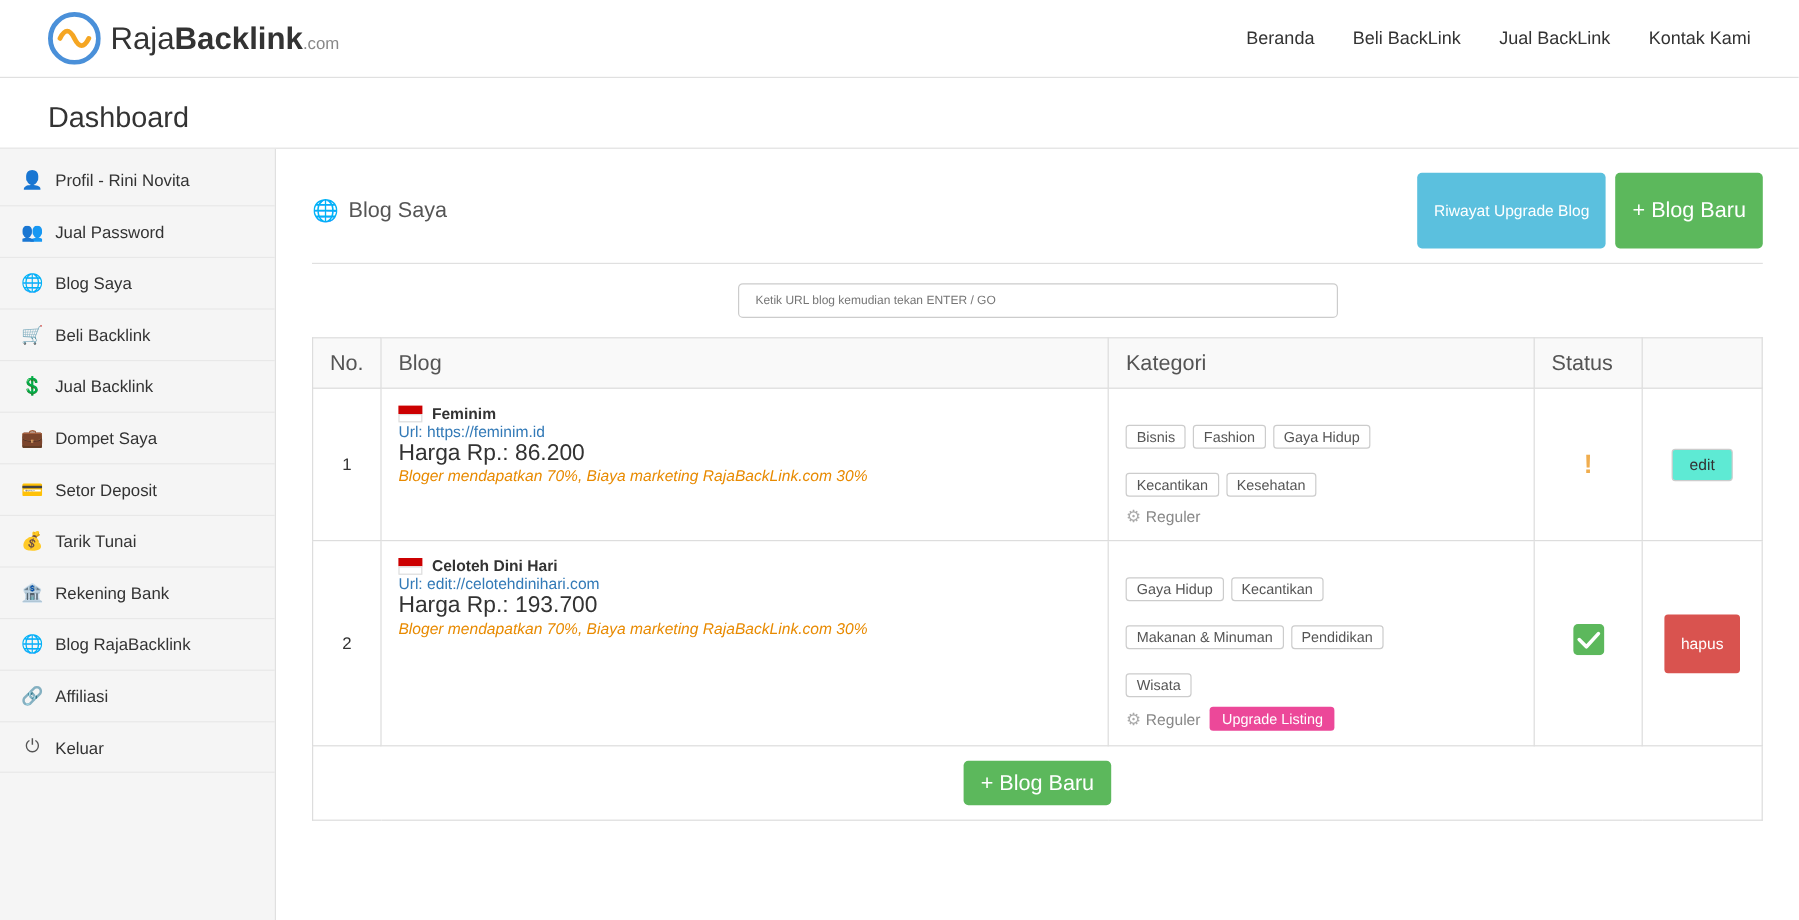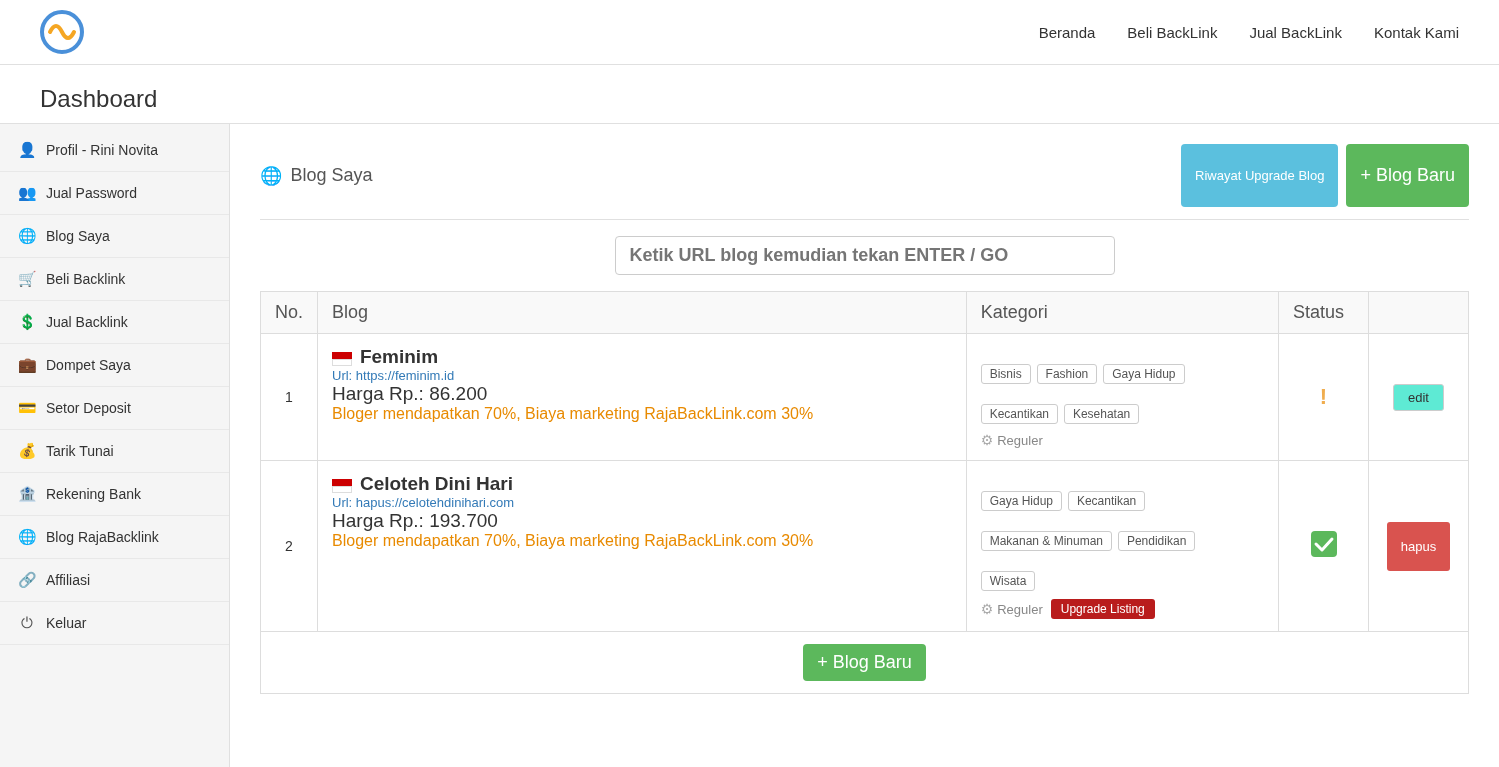--- a/index.html
+++ b/index.html
@@ -128,23 +128,22 @@
     .search-bar {
       display: flex;
       justify-content: center;
       margin-bottom: 16px;
     }
     .search-bar input {
       width: 500px;
       padding: 8px 14px;
       border: 1px solid #ccc;
       border-radius: 4px;
-      font-size: 18px;
+      font-size: 10px;
       color: #3b82f6;
-      font-weight: bold;
     }
 
     
     .blog-table {
       width: 100%;
       border-collapse: collapse;
       border: 1px solid #ddd;
     }
     .blog-table th {
       background: #f9f9f9;
@@ -154,36 +153,37 @@
       font-weight: normal;
       color: #555;
       font-size: 18px;
     }
     .blog-table td {
       border: 1px solid #ddd;
       padding: 12px 14px;
       vertical-align: top;
     }
     .blog-name {
-      font-size: 19px;
+      font-size: 13px;
       font-weight: bold;
       color: #333;
       text-decoration: none;
     }
     .blog-url {
       color: #337ab7;
       font-size: 13px;
     }
     .blog-price {
       font-size: 19px;
       color: #333;
     }
     .blog-note {
-      font-size: 16px;
+      font-size: 13px;
       color: #e88a00;
+      font-style: italic;
     }
     .flag {
       display: inline-block;
       width: 20px;
       height: 14px;
       margin-right: 4px;
       vertical-align: middle;
       position: relative;
     }
     .flag-top { background: #cc0001; width: 20px; height: 7px; display: block; }
@@ -204,21 +204,21 @@
       gap: 4px;
       color: #888;
       font-size: 13px;
       margin-top: 6px;
     }
     .gear-icon {
       font-size: 14px;
       color: #aaa;
     }
     .upgrade-btn {
-      background: #b91c1c;
+      background: #ec4899;
       color: #fff;
       border: none;
       padding: 3px 10px;
       border-radius: 3px;
       cursor: pointer;
       font-size: 12px;
       margin-left: 4px;
     }
     .status-warning {
       color: #f0ad4e;
@@ -259,20 +259,23 @@
   </style>
 </head>
 <body>
 
 <div class="header">
   <div class="logo">
     <svg class="logo-icon" viewBox="0 0 44 44">
       <circle cx="22" cy="22" r="20" fill="none" stroke="#4a90d9" stroke-width="4"></circle>
       <path d="M10 22 Q16 10 22 22 Q28 34 34 22" stroke="#f5a623" stroke-width="4" fill="none" stroke-linecap="round"></path>
     </svg>
+    <span class="logo-text">
+      <span>Raja</span><strong>Backlink</strong><span class="com">.com</span>
+    </span>
   </div>
   <nav class="nav">
     <a href="#">Beranda</a>
     <a href="#">Beli BackLink</a>
     <a href="#">Jual BackLink</a>
     <a href="#">Kontak Kami</a>
   </nav>
 </div>
 
 <div class="dashboard-title">Dashboard</div>
@@ -399,21 +402,21 @@
         <tr>
           <td class="no-col" style="text-align:center; vertical-align:middle;">2</td>
           <td>
             <div>
               <span class="flag">
                 <span class="flag-top"></span>
                 <span class="flag-bottom"></span>
               </span>
               <span class="blog-name">Celoteh Dini Hari</span>
             </div>
-            <div class="blog-url">Url: <span>hapus://celotehdinihari.com</span></div>
+            <div class="blog-url">Url: <span>edit://celotehdinihari.com</span></div>
             <div class="blog-price">Harga Rp.: 193.700</div>
             <div class="blog-note">Bloger mendapatkan 70%, Biaya marketing RajaBackLink.com 30%</div>
           </td>
           <td>
             <div>
               <span class="tag">Gaya Hidup</span>
               <span class="tag">Kecantikan</span>
             </div>
             <div>
               <span class="tag">Makanan &amp; Minuman</span>

